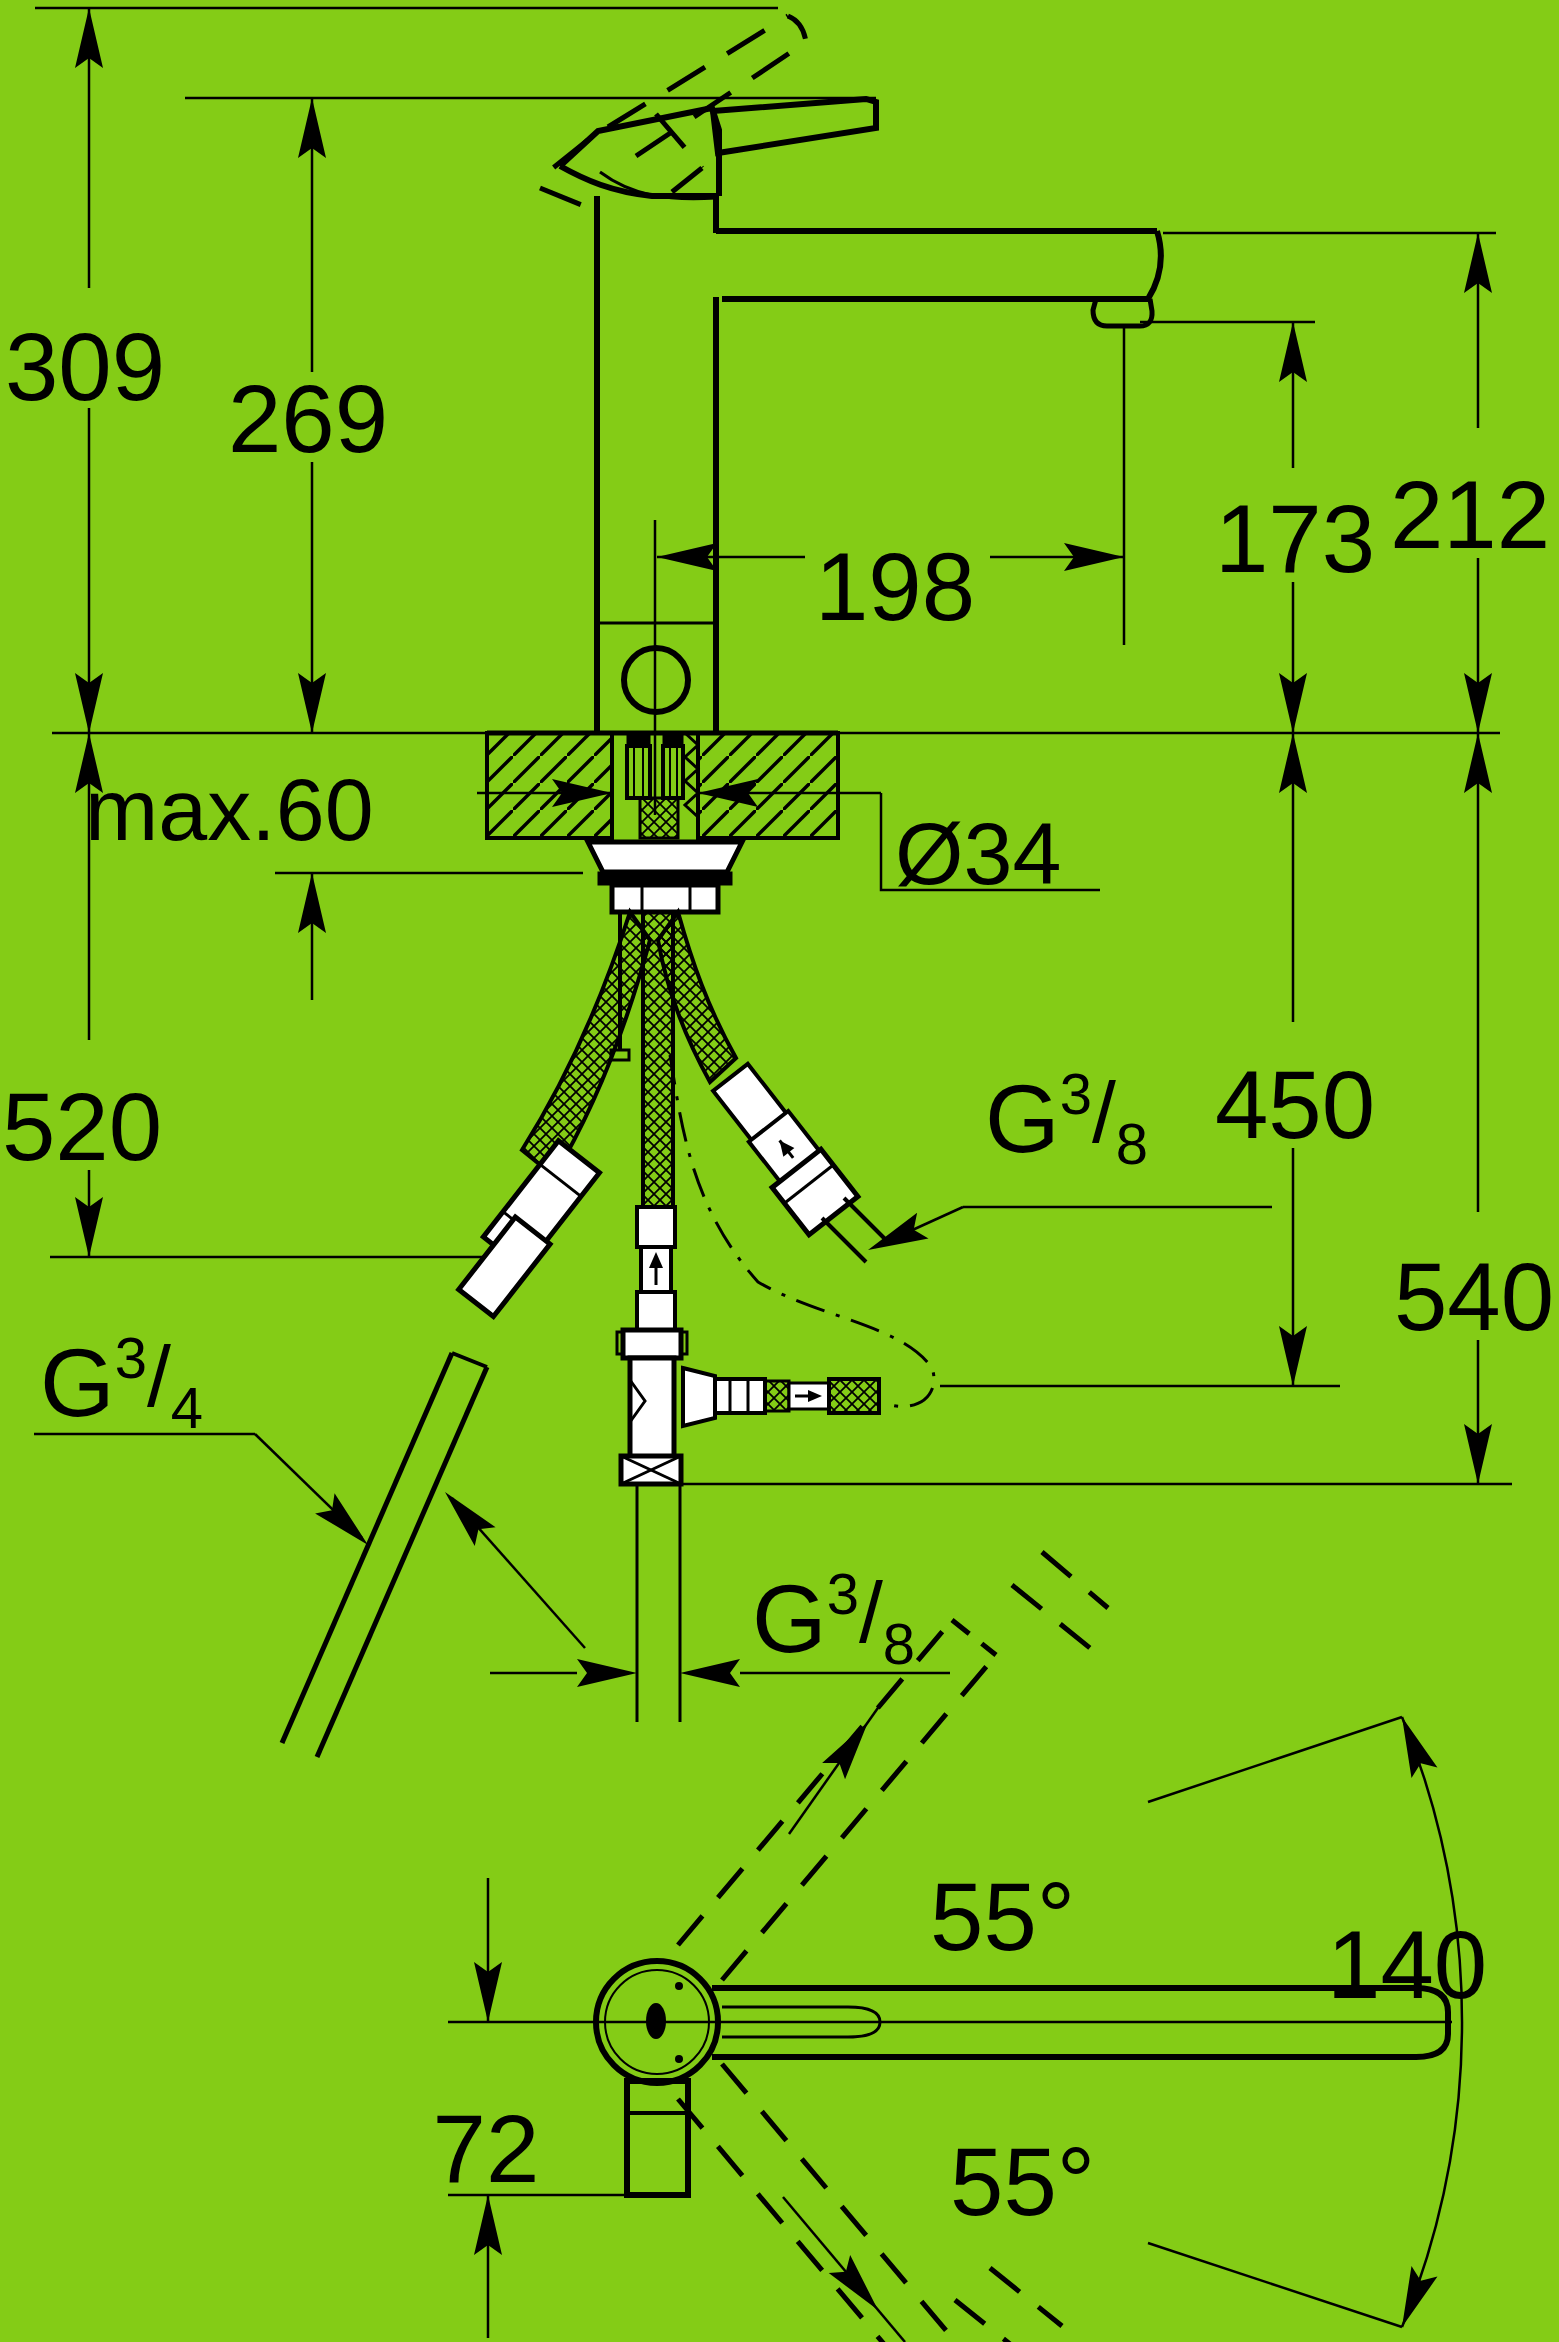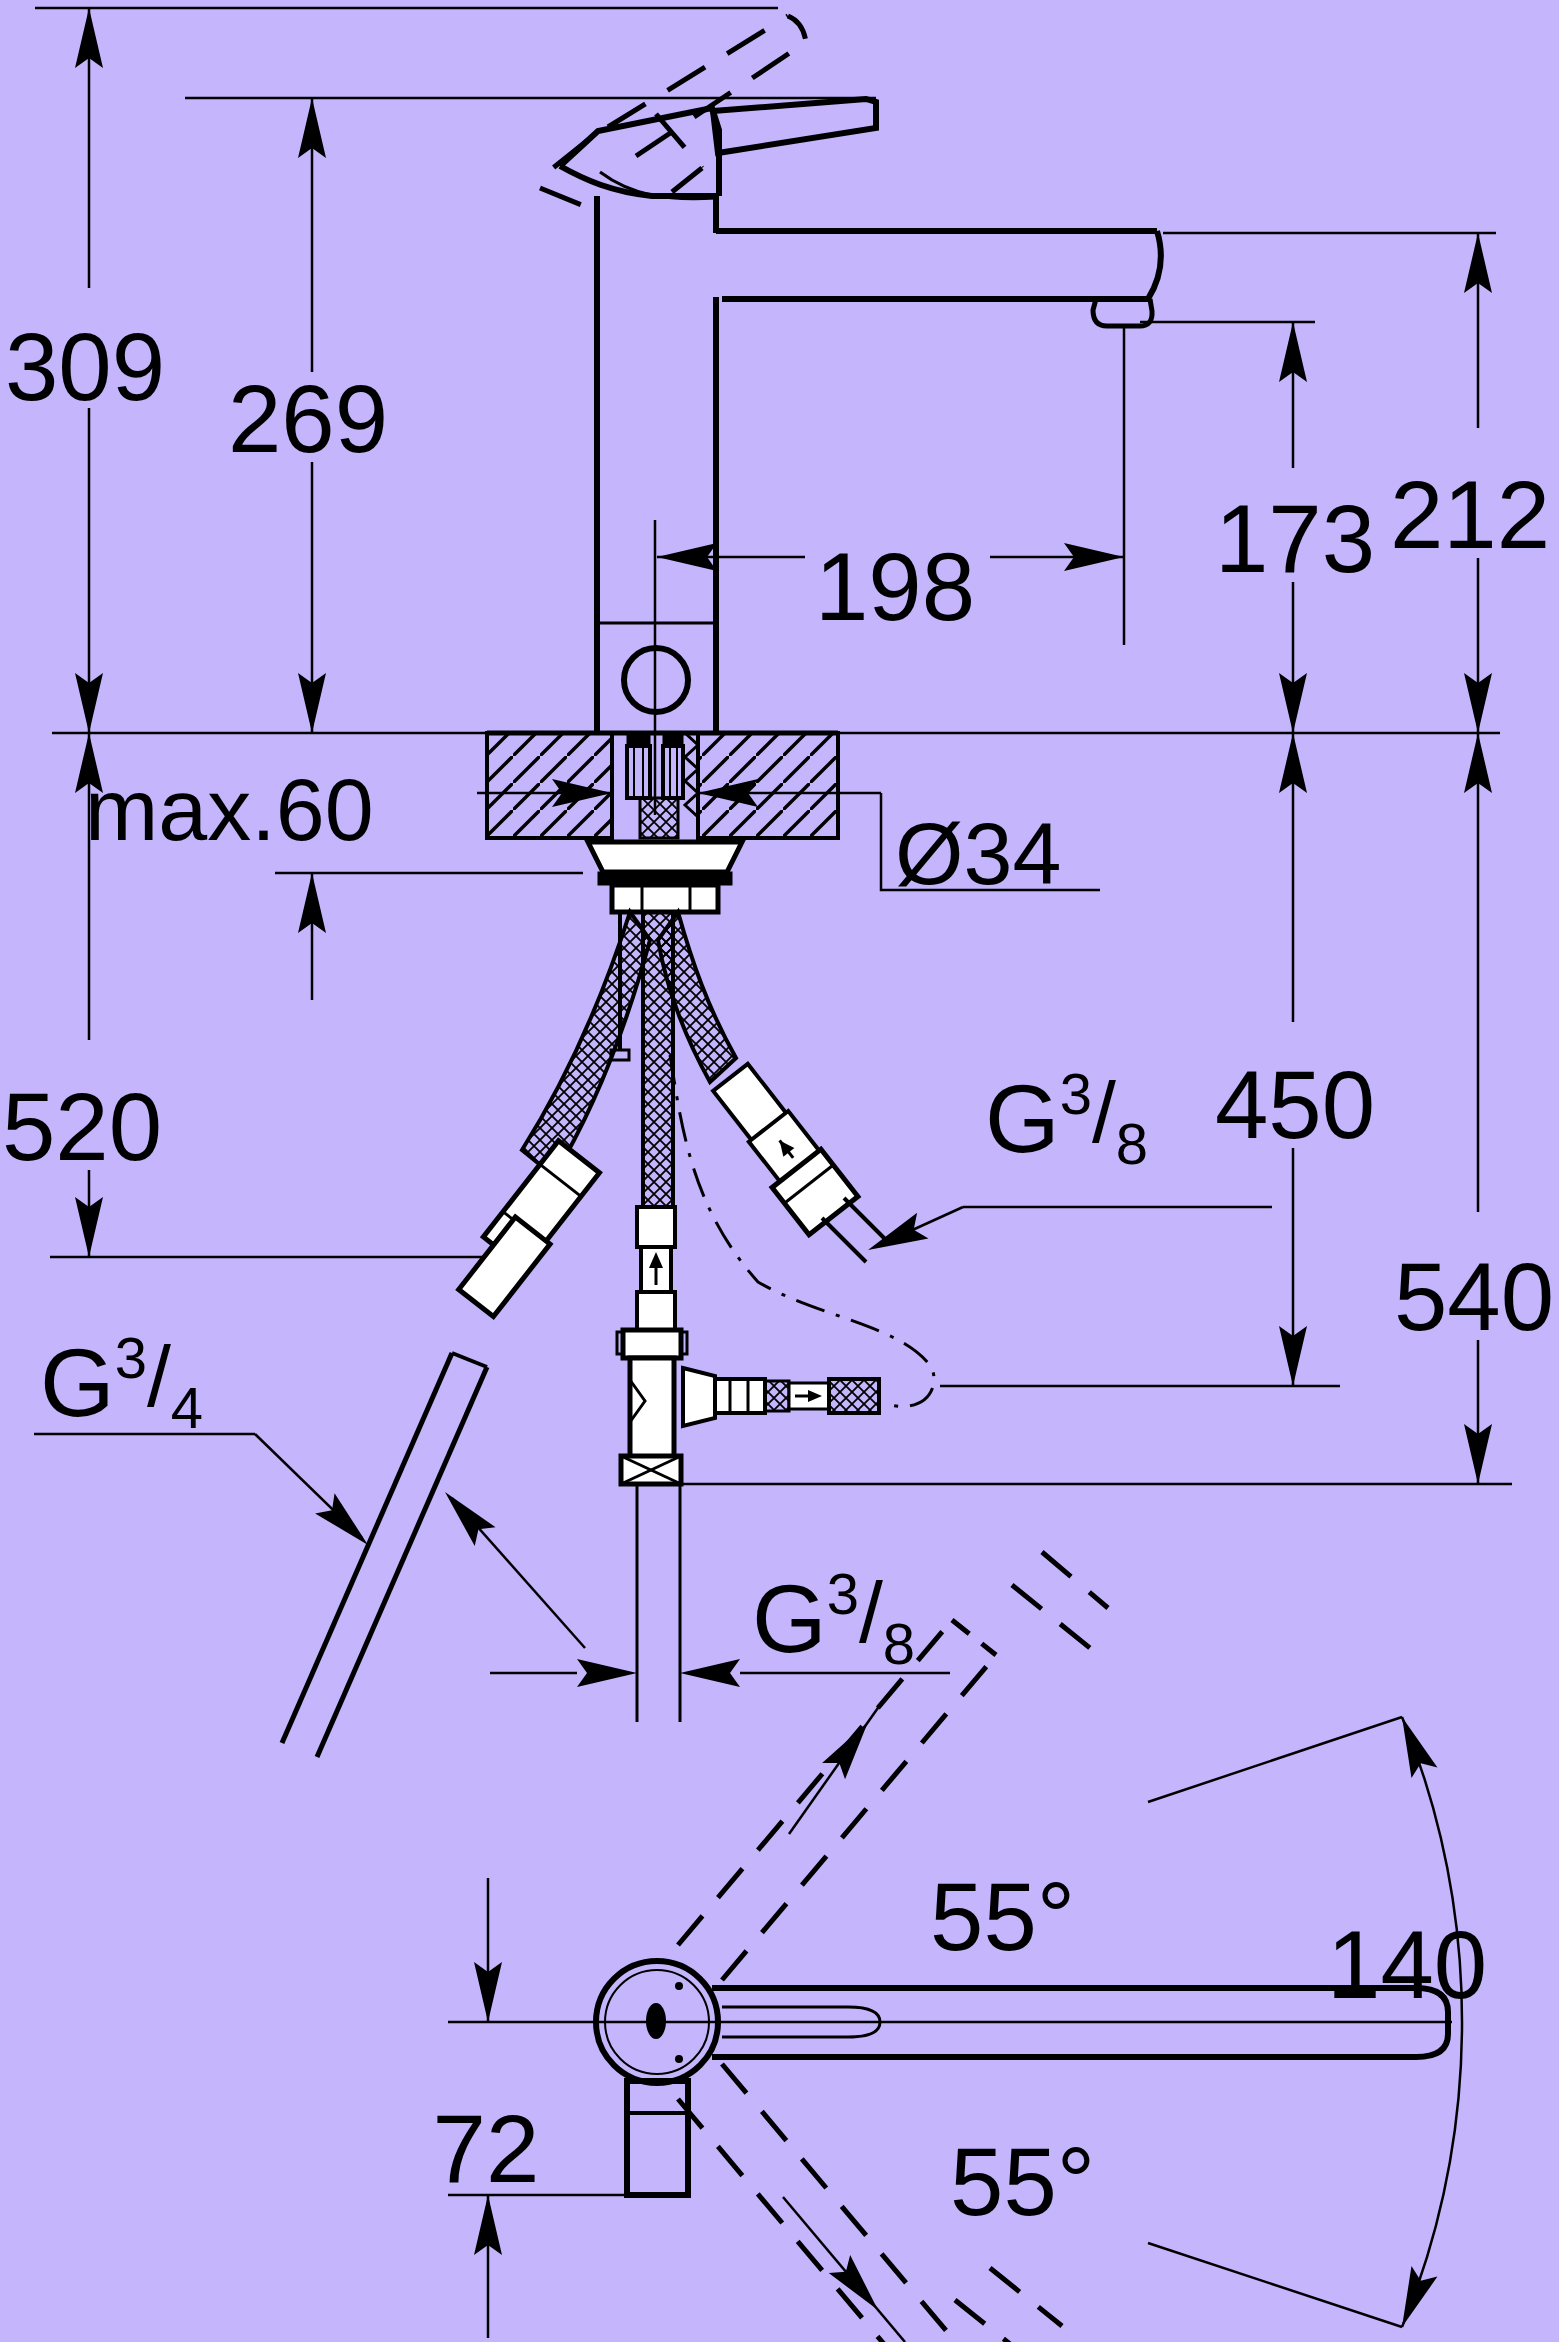--- a/index.html
+++ b/index.html
@@ -1,16 +1,16 @@
 <!DOCTYPE html>
 <html><head>
 <meta charset="utf-8">
 <style>
   html,body{margin:0;padding:0;background:#ffffff;}
-  .stage{width:1559px;height:2342px;background:#c4b5fd;position:relative;overflow:hidden;}
+  .stage{width:1559px;height:2342px;background:#84cc16;position:relative;overflow:hidden;}
   svg{display:block;}
   text{font-family:"Liberation Sans","DejaVu Sans",sans-serif;fill:#000;}
   .num{font-size:96px;}
   .med{font-size:88px;}
   .thread{font-size:96px;}
   .sup{font-size:58px;}
   .slash{font-size:86px;}
   .sub{font-size:58px;}
 </style>
 </head>

